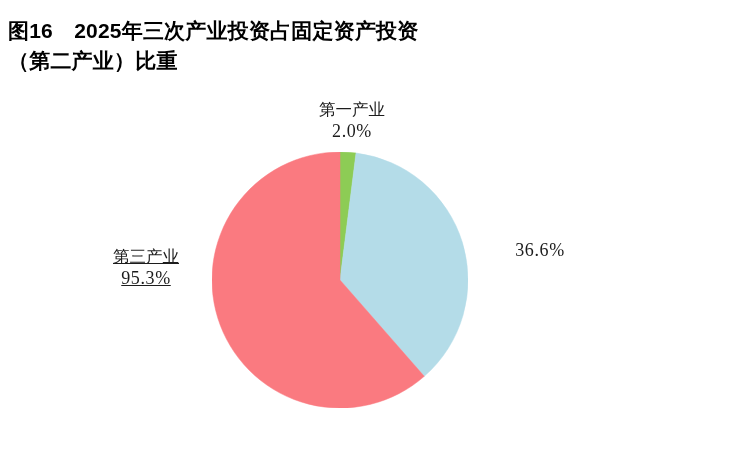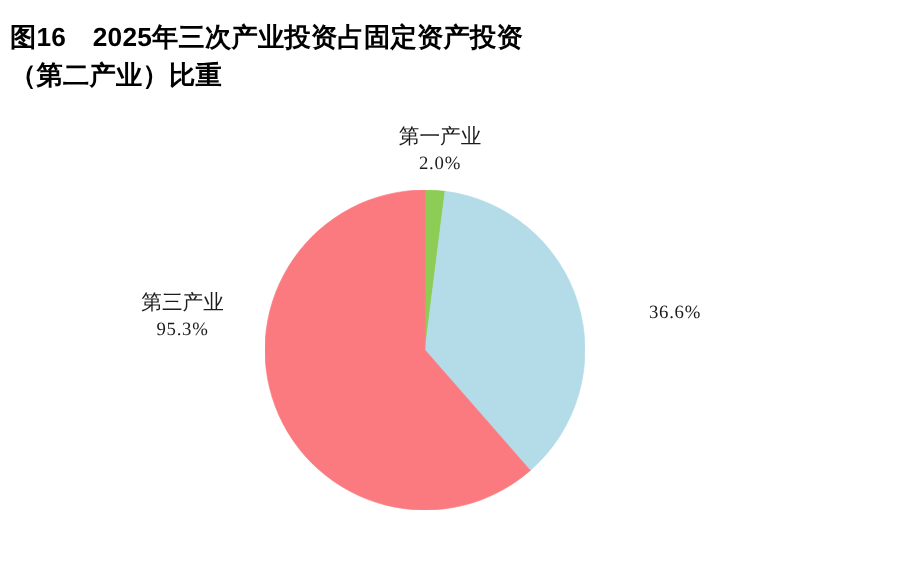--- a/index.html
+++ b/index.html
@@ -62,38 +62,39 @@
     white-space: nowrap;
   }
   .slice-label .lbl-name {
     display: block;
     font-family: "Liberation Sans", "DejaVu Sans", sans-serif;
     font-size: 16.5px;
   }
   .slice-label .lbl-value {
     display: block;
     font-family: "Liberation Serif", "DejaVu Serif", serif;
-    font-size: 15px;
+    font-size: 18px;
     letter-spacing: 0.6px;
   }
 
   #label-primary {
     left: 260px;
     top: 98px;
     width: 184px;
   }
   #label-secondary {
     left: 470px;
     top: 239px;
     width: 140px;
   }
   #label-tertiary {
     left: 76px;
-    top: 231px;
+    top: 245px;
     width: 140px;
+    text-decoration: underline;
   }
 </style>
 </head>
 <body>
 
 <div id="chart-title">
   <span class="title-line">图16　2025年三次产业投资占固定资产投资</span>
   <span class="title-line">（第二产业）比重</span>
 </div>
 

